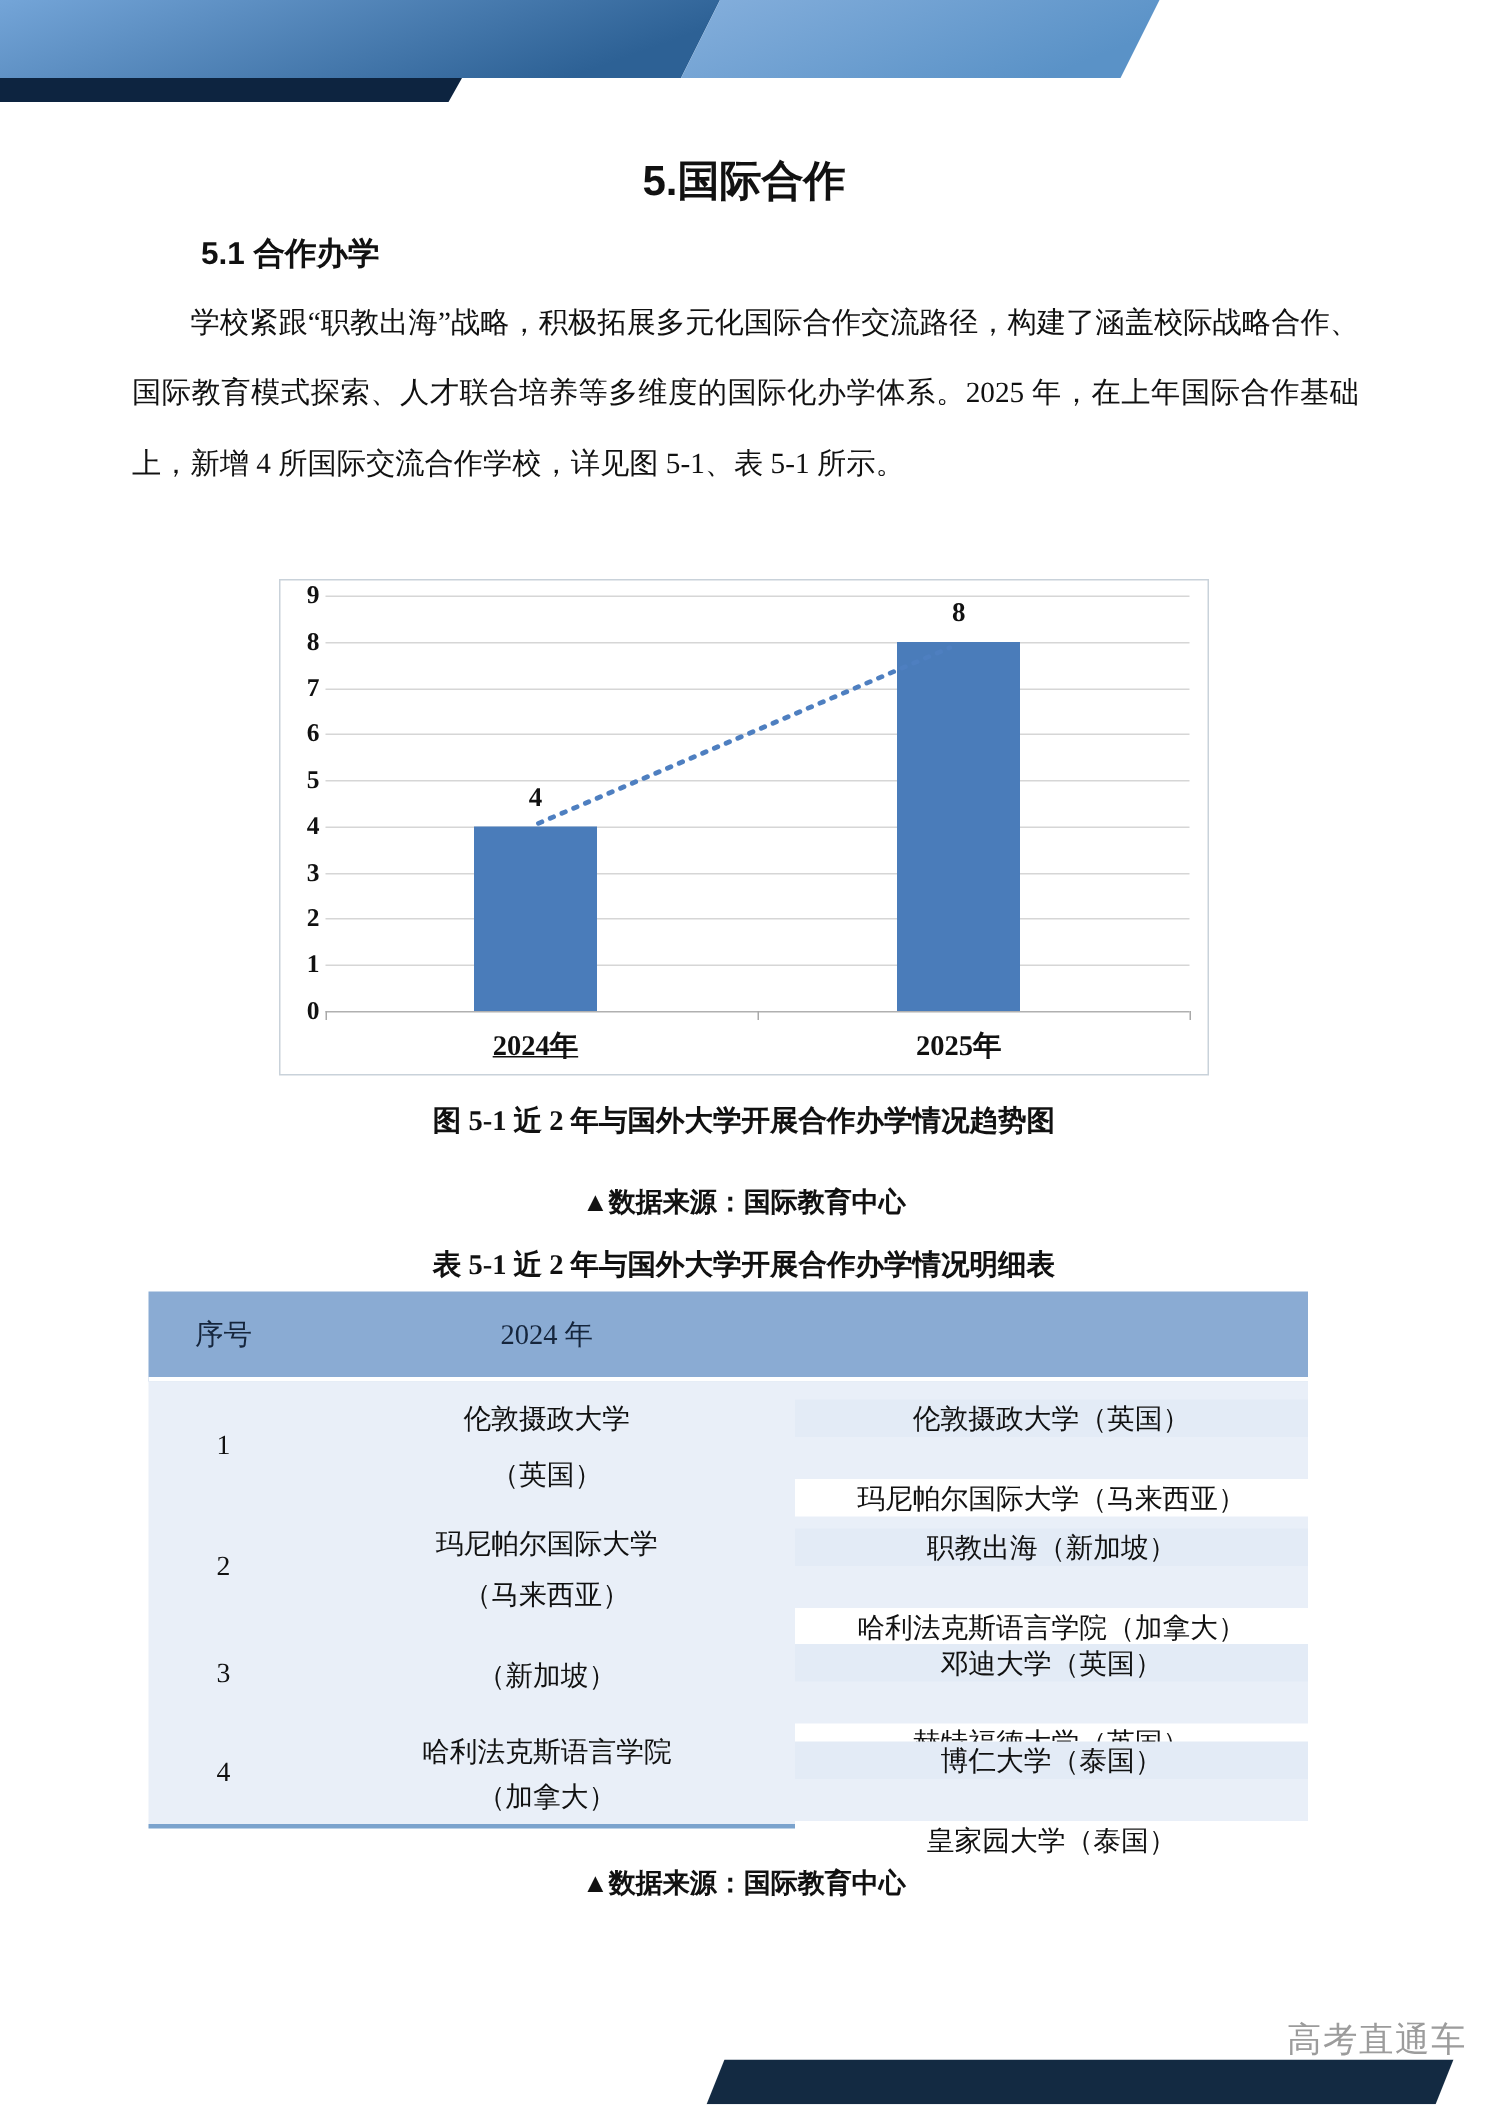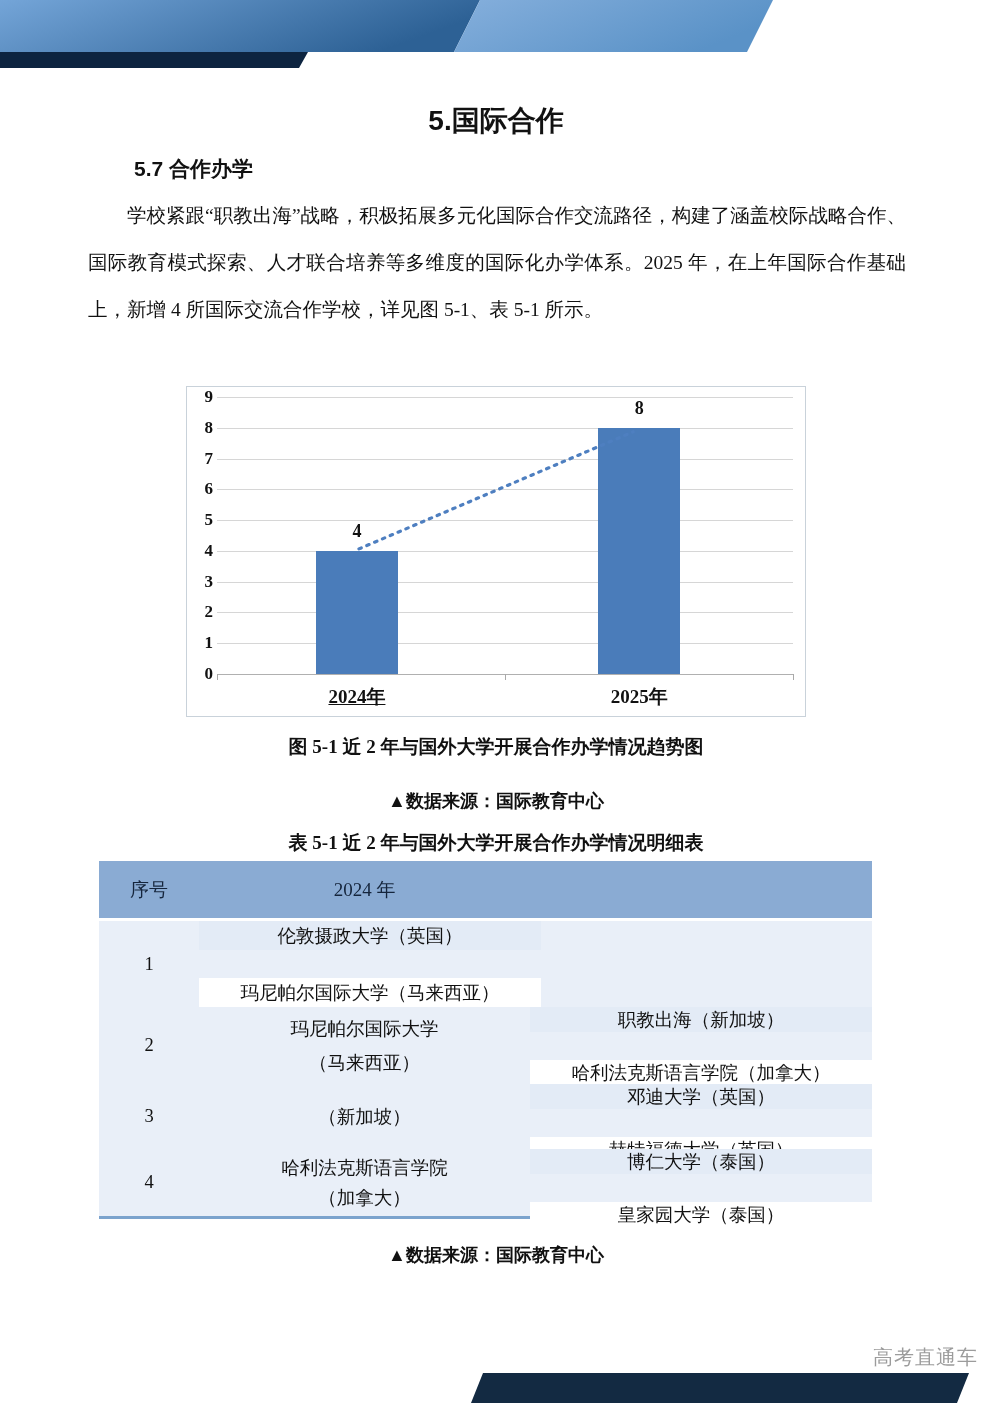--- a/index.html
+++ b/index.html
@@ -5,21 +5,21 @@
   html,body{margin:0;padding:0;background:#fff;}
   .page{position:relative;width:992px;height:1403px;background:#fff;overflow:hidden;
         font-family:"Liberation Serif","DejaVu Serif",serif;color:#111;}
   .abs{position:absolute;}
   svg{display:block;}
 
   
   .band-top{left:0;top:0;width:992px;height:68px;}
   .band-bottom{left:0;top:1373px;width:992px;height:30px;}
   .watermark{right:14px;top:1344px;font-family:"Liberation Sans","DejaVu Sans",sans-serif;
-             font-size:20px;color:var(--watermark,#9c9c9c);letter-spacing:1px;}
+             font-size:23px;color:var(--watermark,#9c9c9c);letter-spacing:1px;}
 
   
   .doc-title{left:0;top:102px;width:100%;text-align:center;font-size:28px;font-weight:bold;
              font-family:"Liberation Sans","DejaVu Sans",sans-serif;}
   .sec-heading{left:134px;top:155px;font-size:21px;font-weight:bold;
                font-family:"Liberation Sans","DejaVu Sans",sans-serif;}
   .body-par{left:88px;top:193px;width:818px;font-size:19.5px;line-height:46.8px;
             text-align:justify;text-indent:2em;}
 
   .caption{left:0;width:100%;text-align:center;font-weight:bold;}
@@ -49,21 +49,21 @@
   .thead{display:flex;height:60px;background:var(--tbl-head,#8aabd3);color:#15253c;
          font-size:19px;align-items:center;border-bottom:3px solid #fff;box-sizing:border-box;}
   .tbody{background:var(--tbl-row,#e9eff8);}
   .trow{display:flex;}
   .r1{height:86px;}.r2{height:77px;}.r3{height:65px;}.r4{height:67px;}
   .col-idx{width:100px;display:flex;align-items:center;justify-content:center;font-size:18.5px;}
   .col-a{width:331px;display:flex;flex-direction:column;justify-content:space-evenly;
          text-align:center;font-size:18.5px;}
   .col-b{width:342px;display:flex;flex-direction:column;font-size:18.5px;}
   .sub{flex:1;display:flex;align-items:center;justify-content:center;text-align:center;}
-  .sub.odd{background:#e3ebf6;}
+  .sub.odd{background:#e3ebf6;margin-top:12px;}
   .sub.even{background:#ffffff;margin-top:28px;}
   .hc-idx{width:100px;text-align:center;}
   .hc-a{width:331px;text-align:center;}
   .hc-b{width:342px;text-align:center;}
 </style>
 </head>
 <body>
 
 <div class="page">
 
@@ -77,21 +77,21 @@
         <stop offset="0" stop-color="#85afdc"></stop>
           <stop offset="1" stop-color="#5a92c7"></stop>
       </linearGradient>
     </defs>
     <polygon points="0,0 480,0 454,52 0,52" fill="url(#g1)"></polygon>
     <polygon points="480,0 773,0 747,52 454,52" fill="url(#g2)"></polygon>
     <polygon points="0,52 308,52 299,68 0,68" fill="#0d2440"></polygon>
   </svg>
 
   <div class="abs doc-title">5.国际合作</div>
-  <div class="abs sec-heading">5.7 合作办学</div>
+  <div class="abs sec-heading">5.1 合作办学</div>
   <div class="abs body-par">学校紧跟“职教出海”战略，积极拓展多元化国际合作交流路径，构建了涵盖校际战略合作、国际教育模式探索、人才联合培养等多维度的国际化办学体系。2025 年，在上年国际合作基础上，新增 4 所国际交流合作学校，详见图 5-1、表 5-1 所示。</div>
 
   <div class="abs chart">
     <div class="chart-y-axis">
         <div class="ytick" style="top: 266px;">0</div>
         <div class="ytick" style="top: 235.222px;">1</div>
         <div class="ytick" style="top: 204.444px;">2</div>
         <div class="ytick" style="top: 173.667px;">3</div>
         <div class="ytick" style="top: 142.889px;">4</div>
         <div class="ytick" style="top: 112.111px;">5</div>
@@ -132,20 +132,24 @@
 
   <div class="abs table">
     <div class="thead">
       <div class="hc-idx">序号</div>
       <div class="hc-a">2024 年</div>
     </div>
     <div class="tbody">
 
       <div class="trow r1">
         <div class="col-idx">1</div>
+        <div class="col-a">
+          <div>伦敦摄政大学</div>
+          <div>（英国）</div>
+        </div>
         <div class="col-b">
           <div class="sub odd">伦敦摄政大学（英国）</div>
           <div class="sub even">玛尼帕尔国际大学（马来西亚）</div>
         </div>
       </div>
 
       <div class="trow r2">
         <div class="col-idx">2</div>
         <div class="col-a">
           <div>玛尼帕尔国际大学</div>

